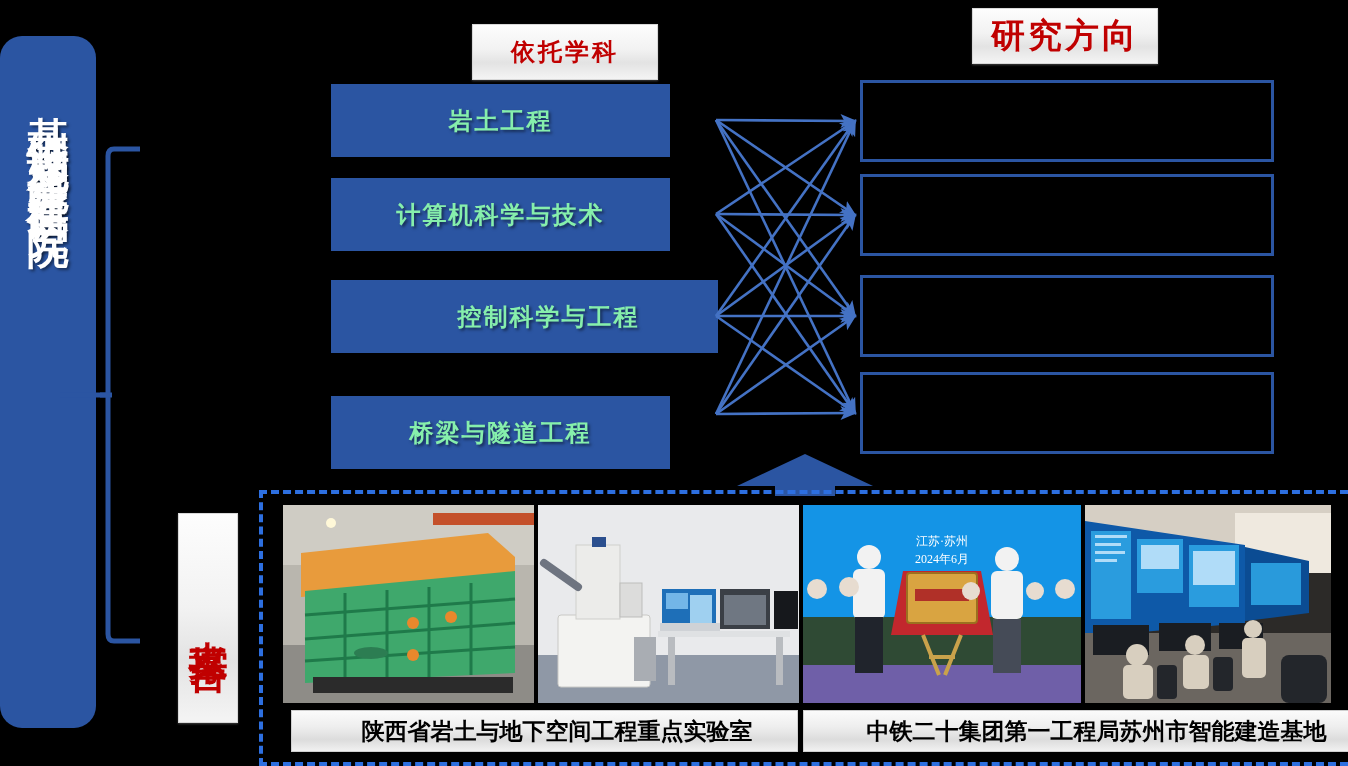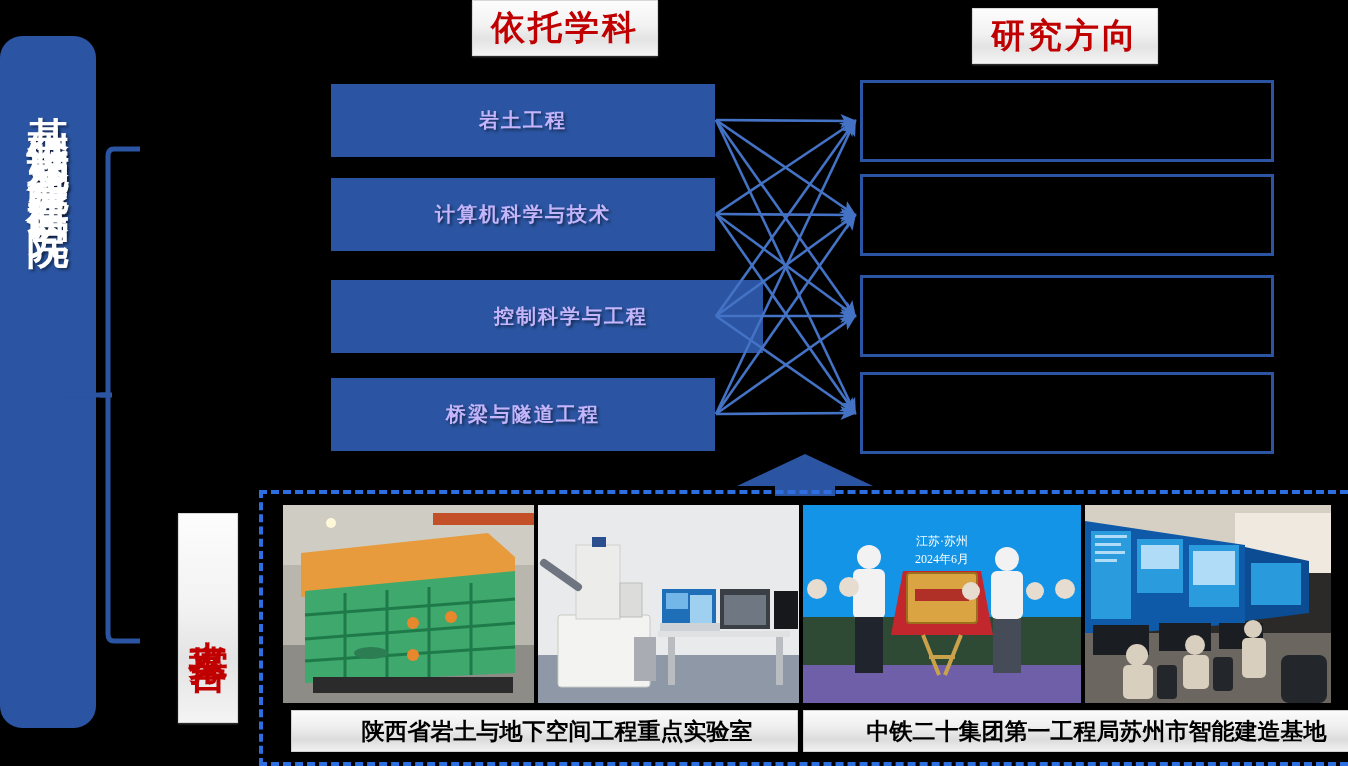--- a/index.html
+++ b/index.html
@@ -27,35 +27,35 @@
 
   
   .chip{
     position:absolute;
     background:linear-gradient(180deg,#fdfdfd 0%,#f2f2f2 45%,#e3e3e3 70%,#f4f4f4 100%);
     border:1px solid #d8d8d8;
     display:flex;align-items:center;justify-content:center;
     color:#C00000;font-weight:bold;
     box-shadow:0 1px 2px rgba(255,255,255,.25);
   }
-  #chip-disciplines{left:472px;top:0;width:184px;height:54px;font-size:34px;letter-spacing:3px;}
+  #chip-disciplines{left:472px;top:24px;width:184px;height:54px;font-size:24px;letter-spacing:3px;}
   #chip-directions{left:972px;top:8px;width:184px;height:54px;font-size:34px;letter-spacing:3px;}
 
   
   .disc{
-    position:absolute;left:331px;width:384px;height:73px;
+    position:absolute;left:331px;width:339px;height:73px;
     background:#2B55A2;
     display:flex;align-items:center;justify-content:center;
-    color:#c4b5fd;font-size:20px;font-weight:bold;letter-spacing:2px;
+    color:#86efac;font-size:24px;font-weight:bold;letter-spacing:2px;
     text-shadow:2px 2px 3px rgba(0,0,0,.5);
   }
   #disc-0{top:84px;}
   #disc-1{top:178px;font-family:Liberation Serif, serif;}
   #disc-2{top:280px;padding-left:48px;}
-  #disc-3{top:378px;text-align:right;}
+  #disc-3{top:396px;text-align:right;}
 
   
   .dir{
     position:absolute;left:860px;width:414px;
     background:#000;border:3px solid #2B55A2;
     box-sizing:border-box;
     display:flex;align-items:center;justify-content:center;
     color:#ffffff;font-size:22px;
   }
   #dir-0{top:80px;height:82px;}

